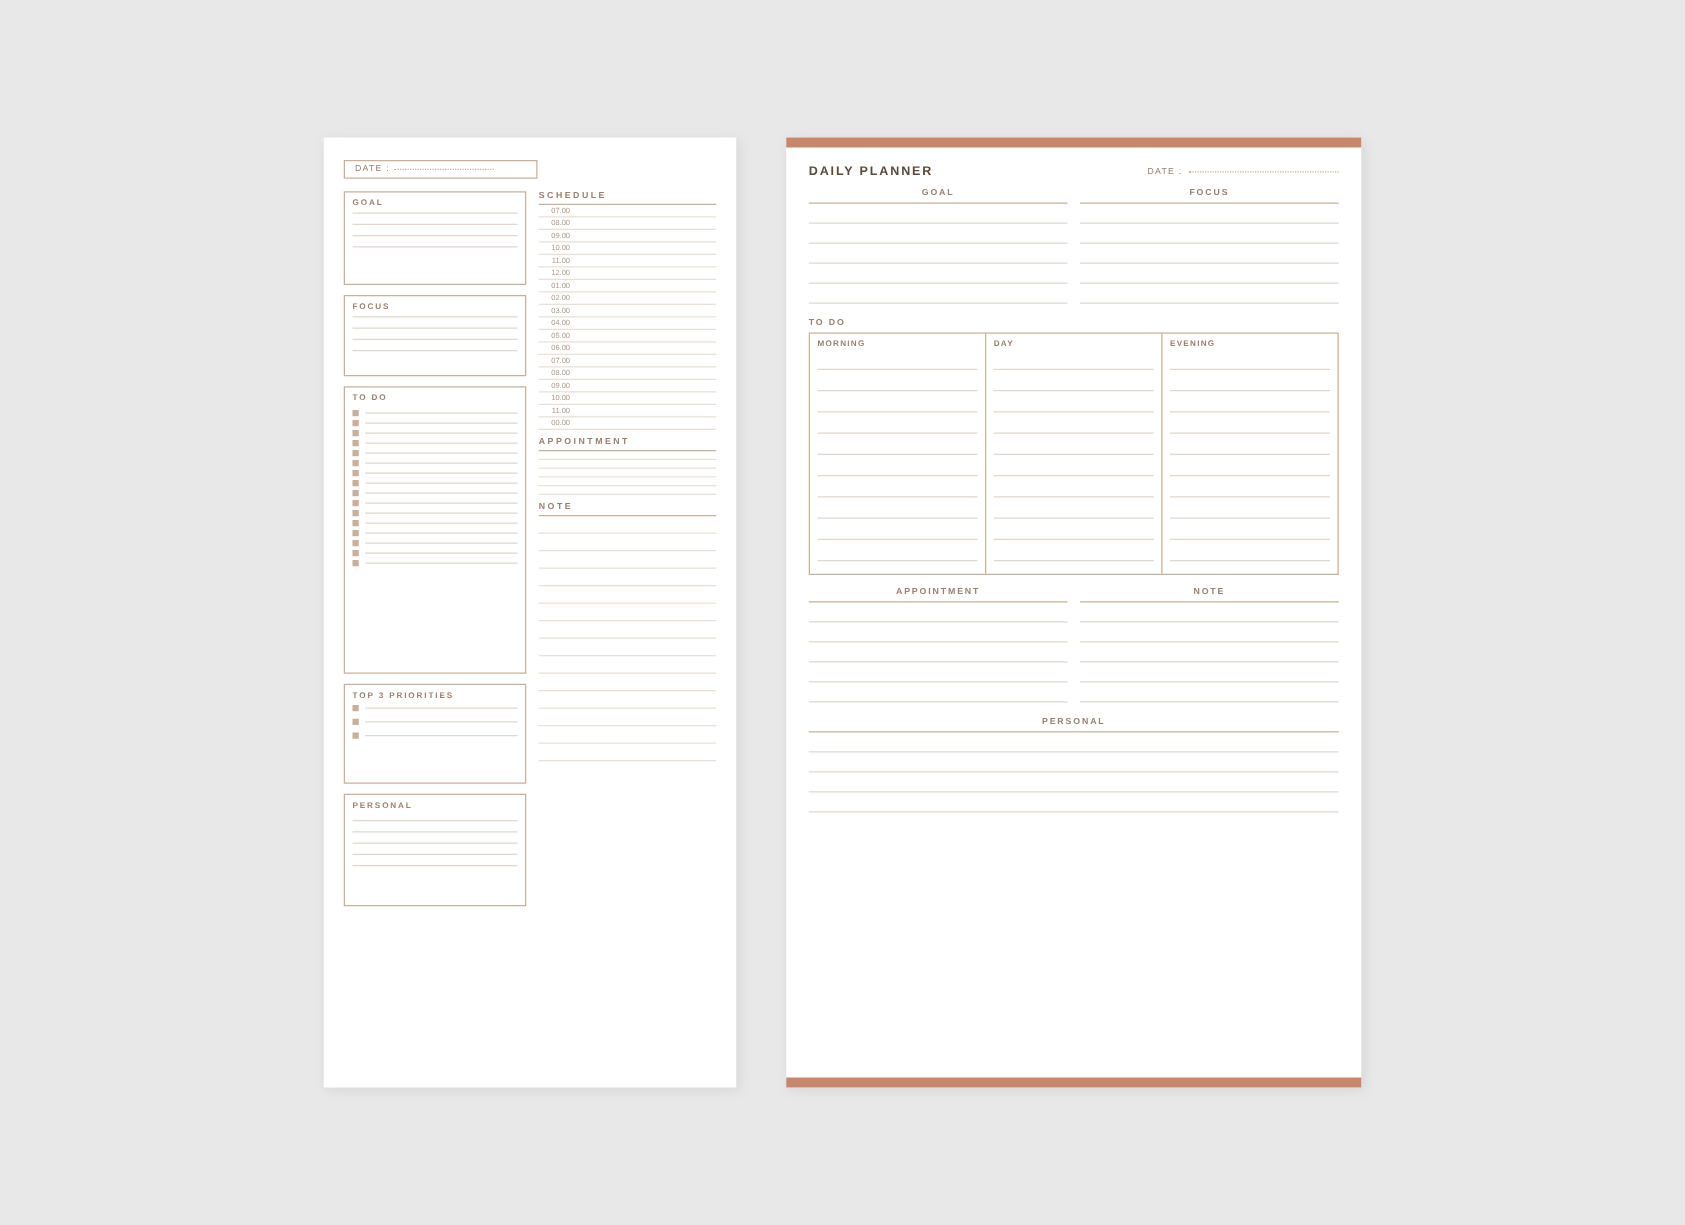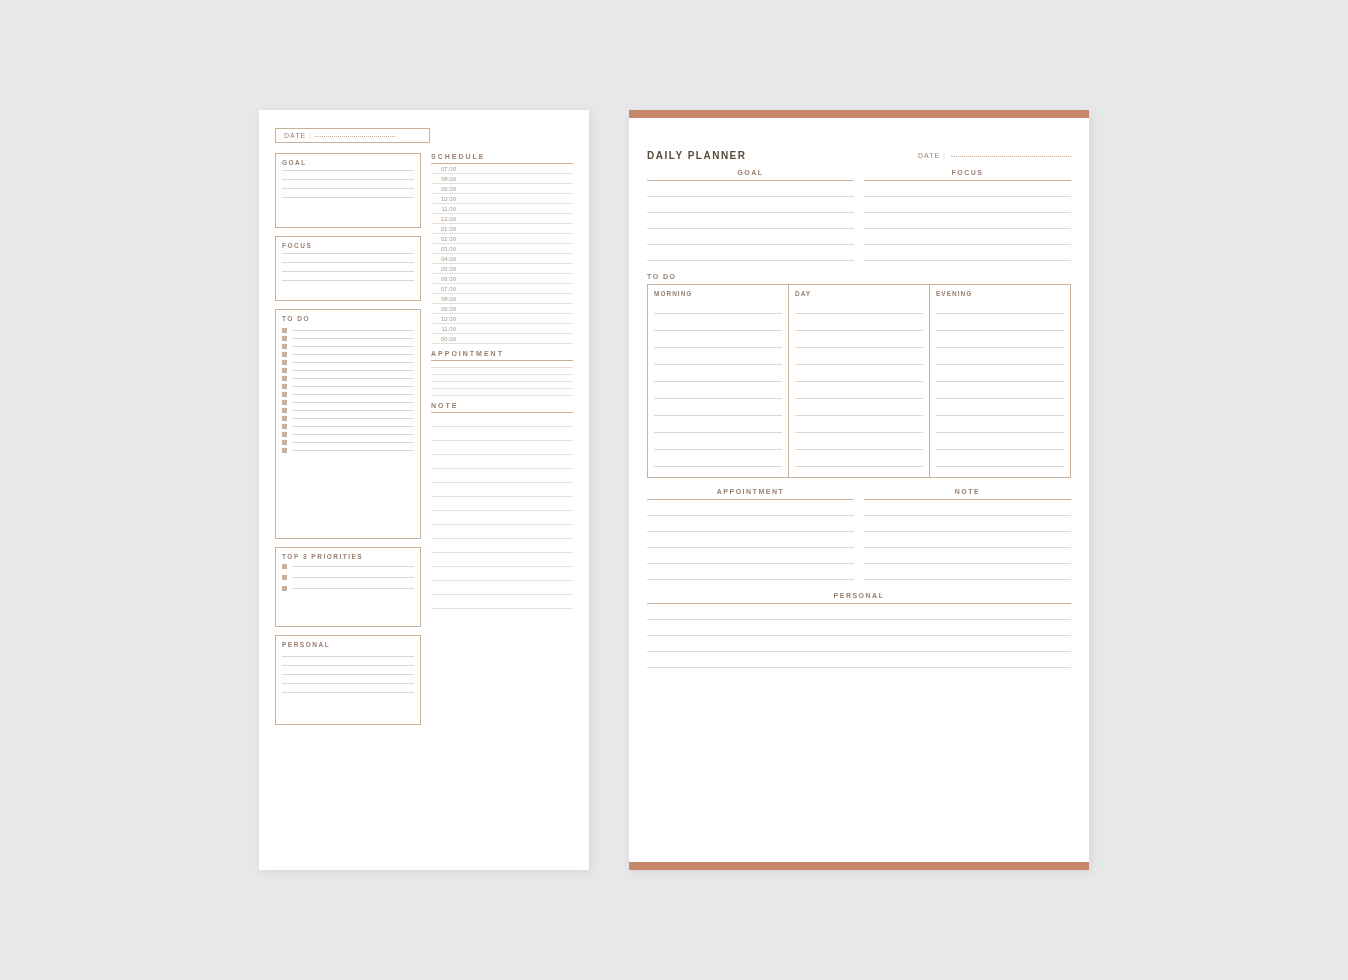--- a/index.html
+++ b/index.html
@@ -195,21 +195,20 @@
       border-bottom: 1px solid #e8e0d8;
       height: 14px;
     }
 
     
     .right-header {
       display: flex;
       justify-content: space-between;
       align-items: center;
       margin-bottom: 8px;
-      margin-top: 18px;
     }
     .right-title {
       font-size: 10px;
       font-weight: 700;
       letter-spacing: 1.5px;
       color: #5a4a3a;
       text-transform: uppercase;
     }
     .right-date {
       font-size: 7px;

